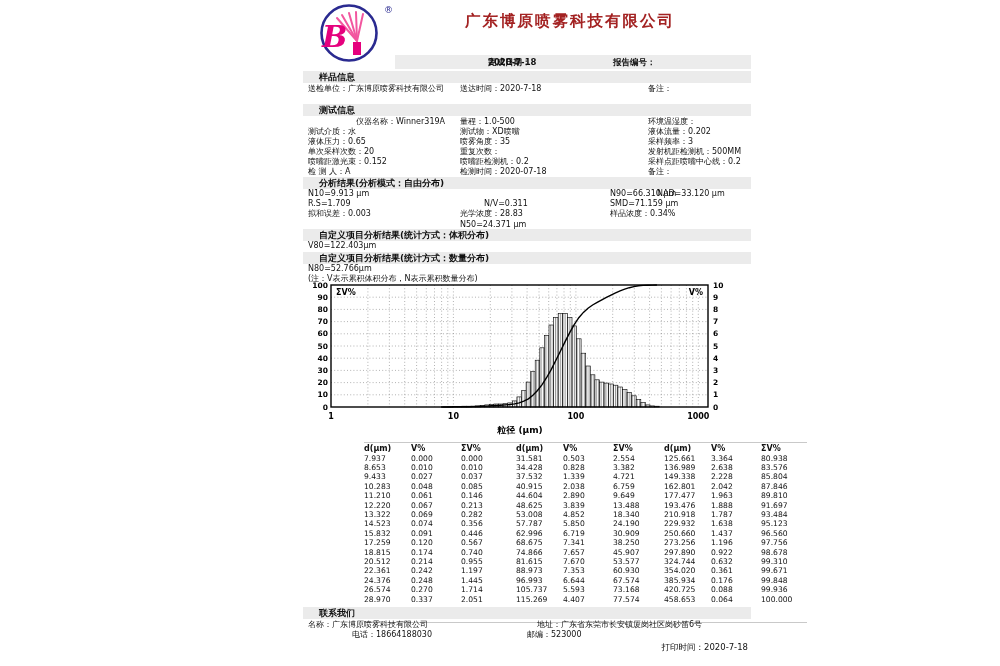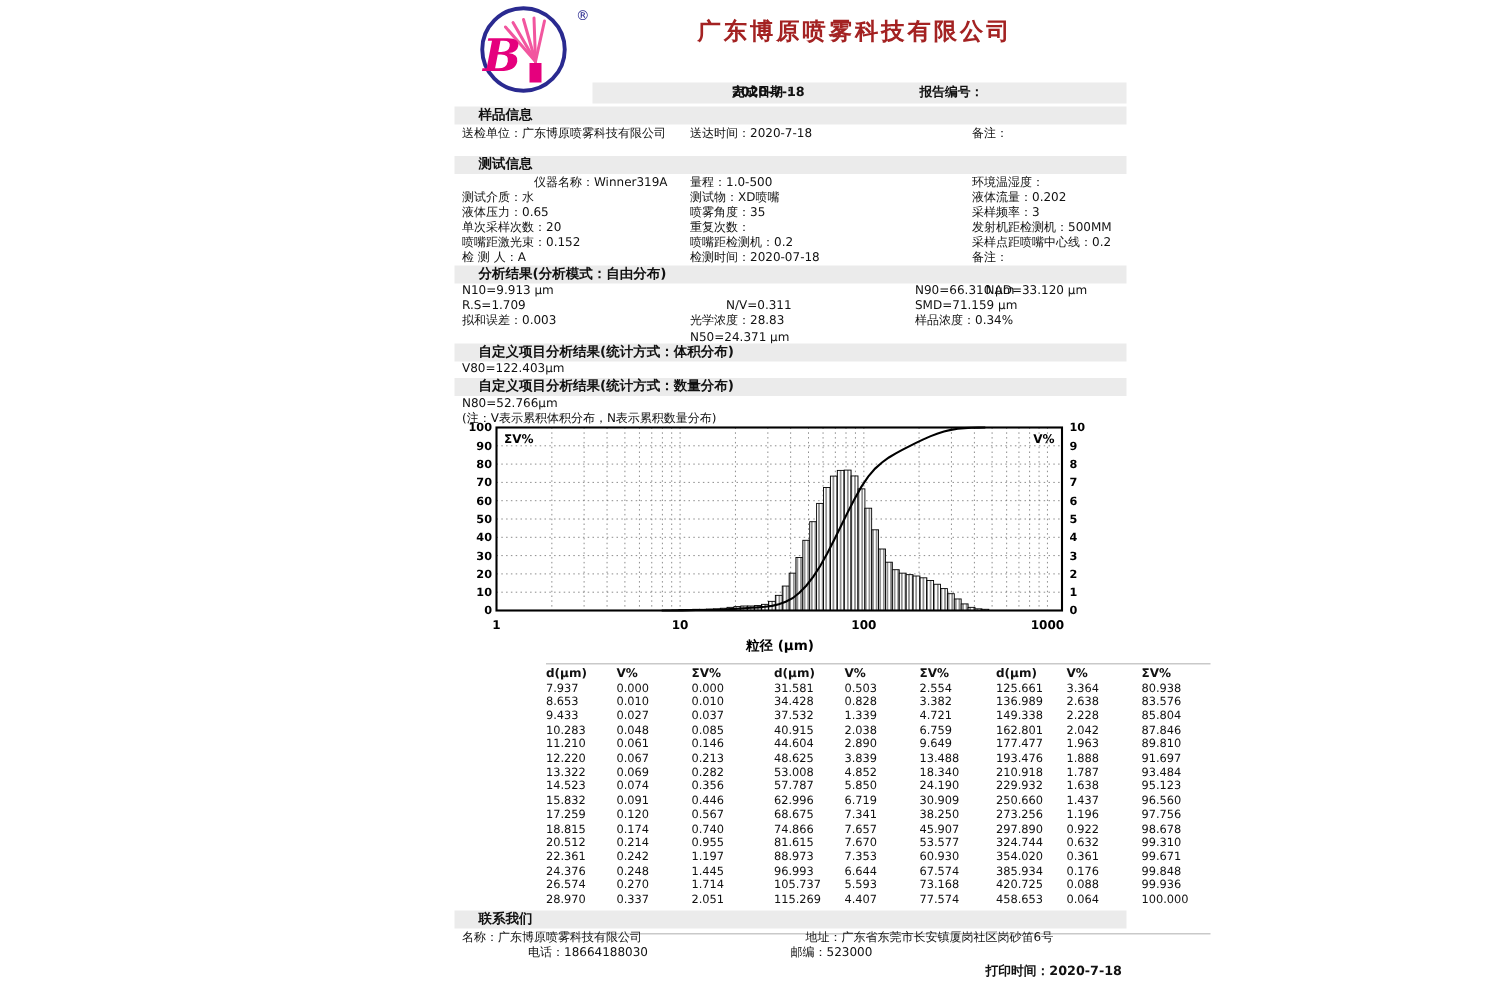--- a/index.html
+++ b/index.html
@@ -15,21 +15,21 @@
   .prow{position:relative;height:10px;}
   .pcell{position:absolute;top:0;white-space:nowrap;font-size:8px;line-height:10px;}
   .vline{position:absolute;left:308px;font-size:8px;line-height:10px;white-space:nowrap;}
   .note{position:absolute;left:308px;font-size:8px;line-height:10px;white-space:nowrap;}
   .chart{position:absolute;left:303px;top:278px;}
   .ptable{position:absolute;left:324px;top:442px;width:443px;display:grid;
           grid-template-columns:47px 50px 55px 47px 50px 51px 47px 50px 46px;
           border-top:1px solid #c9c9c9;border-bottom:1px solid #c9c9c9;padding:1px 0 18px 0;margin-left:40px;}
   .ptable .hc{font-size:8px;font-weight:bold;line-height:9.6px;white-space:nowrap;}
   .ptable .tc{font-size:7.6px;line-height:9.4px;white-space:nowrap;}
-  .print{position:absolute;right:252px;top:642px;font-size:8.5px;font-weight:bold;white-space:nowrap;}
+  .print{position:absolute;right:252px;top:642px;font-size:8.5px;font-weight:normal;white-space:nowrap;}
   .logo{position:absolute;left:304px;top:2px;}
 </style>
 </head>
 <body>
 
 <div class="page">
 
   <svg class="logo" width="92" height="64" viewBox="0 0 92 64">
     <circle cx="45" cy="31" r="27.5" fill="#ffffff" stroke="#2a2a90" stroke-width="2.6"></circle>
     <g>

